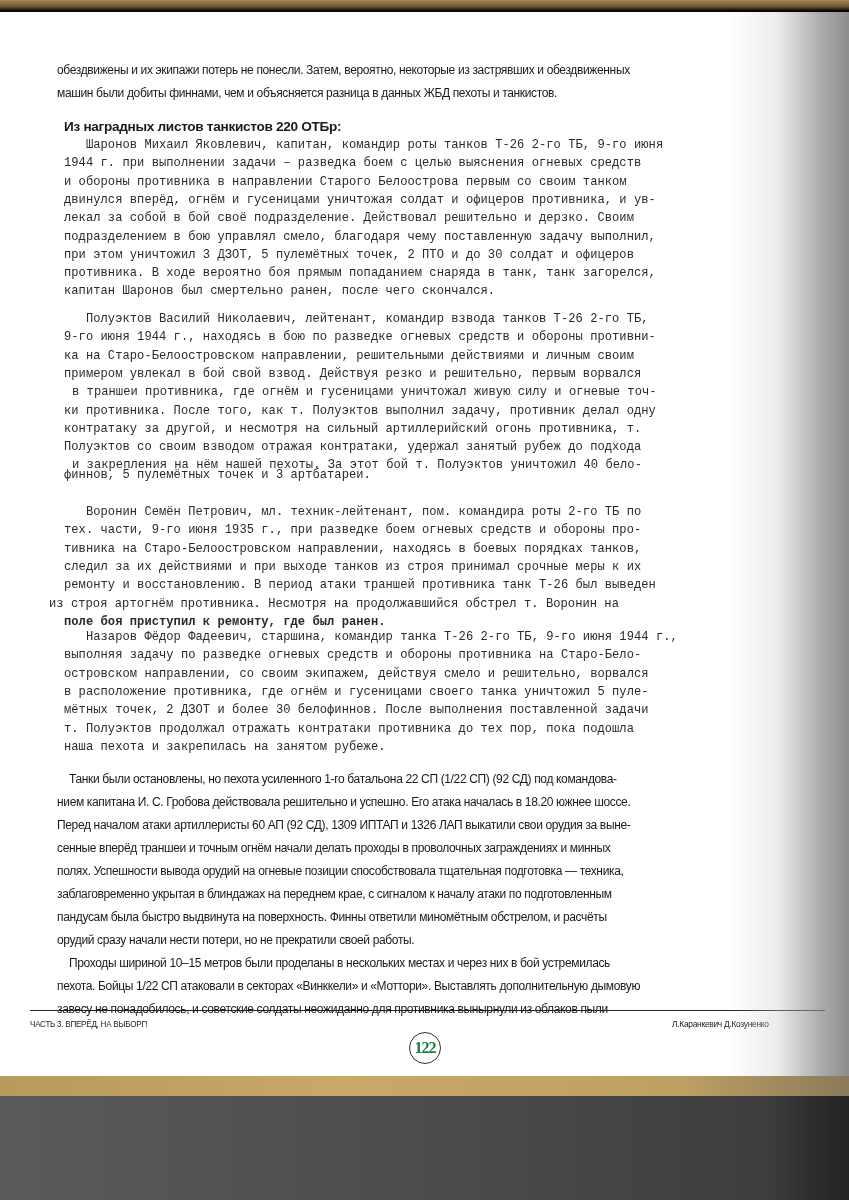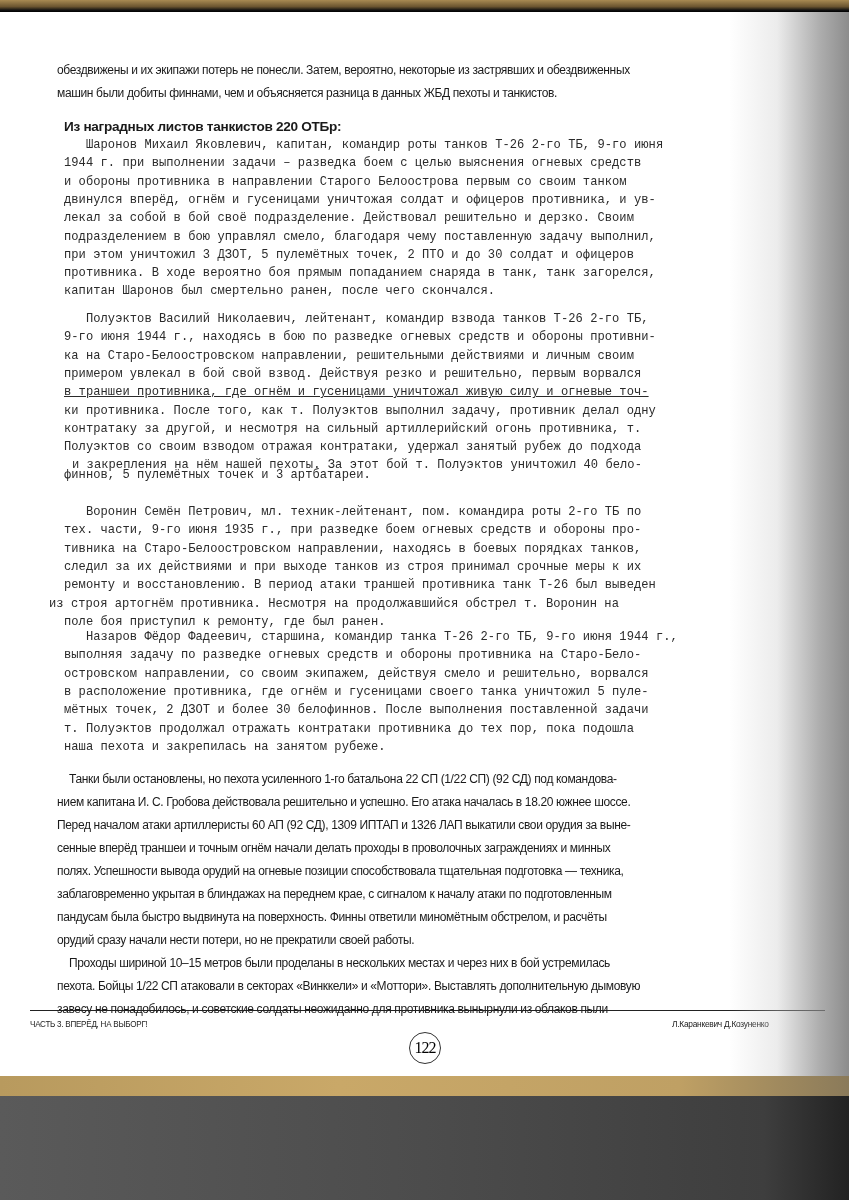--- a/index.html
+++ b/index.html
@@ -47,22 +47,22 @@
     letter-spacing:-0.3px; transform:scaleX(0.85); transform-origin:left;
   }
   .footer-right {
     position:absolute; left:672px; top:1006px;
     font-family:"Liberation Sans", sans-serif; font-size:9.5px; color:#222;
     letter-spacing:-0.3px; transform:scaleX(0.88); transform-origin:left;
   }
   .page-number {
     position:absolute; left:409px; top:1020px; width:30px; height:30px;
     border:1px solid #333; border-radius:50%;
-    font-family:"Liberation Serif", serif; font-weight:normal; font-size:16px;
-    color:#000000; text-align:center; line-height:30px; letter-spacing:-1px;
+    font-family:"Liberation Serif", serif; font-weight:bold; font-size:16px;
+    color:#15803d; text-align:center; line-height:30px; letter-spacing:-1px;
   }
 </style>
 </head>
 <body>
 
 <div class="top-band"></div>
 
 <div class="page">
 
   <div>
@@ -82,36 +82,36 @@
     <div class="line mono" style="left:64px;top:235.8px;">при этом уничтожил 3 ДЗОТ, 5 пулемётных точек, 2 ПТО и до 30 солдат и офицеров</div>
     <div class="line mono" style="left:64px;top:254.1px;">противника. В ходе вероятно боя прямым попаданием снаряда в танк, танк загорелся,</div>
     <div class="line mono" style="left:64px;top:272.4px;">капитан Шаронов был смертельно ранен, после чего скончался.</div>
   </div>
 
   <div>
     <div class="line mono" style="left:64px;top:300px;">   Полуэктов Василий Николаевич, лейтенант, командир взвода танков Т-26 2-го ТБ,</div>
     <div class="line mono" style="left:64px;top:318.3px;">9-го июня 1944 г., находясь в бою по разведке огневых средств и обороны противни-</div>
     <div class="line mono" style="left:64px;top:336.6px;">ка на Старо-Белоостровском направлении, решительными действиями и личным своим</div>
     <div class="line mono" style="left:64px;top:354.9px;">примером увлекал в бой свой взвод. Действуя резко и решительно, первым ворвался</div>
-    <div class="line mono" style="left:64px;top:373.2px;text-decoration:underline;">в траншеи противника, где огнём и гусеницами уничтожал живую силу и огневые точ-</div>
+    <div class="line mono" style="left:72px;top:373.2px;">в траншеи противника, где огнём и гусеницами уничтожал живую силу и огневые точ-</div>
     <div class="line mono" style="left:64px;top:391.5px;">ки противника. После того, как т. Полуэктов выполнил задачу, противник делал одну</div>
     <div class="line mono" style="left:64px;top:409.8px;">контратаку за другой, и несмотря на сильный артиллерийский огонь противника, т.</div>
     <div class="line mono" style="left:64px;top:428.1px;">Полуэктов со своим взводом отражая контратаки, удержал занятый рубеж до подхода</div>
     <div class="line mono" style="left:72px;top:446.4px;">и закрепления на нём нашей пехоты. За этот бой т. Полуэктов уничтожил 40 бело-</div>
     <div class="line mono" style="left:64px;top:456px;">финнов, 5 пулемётных точек и 3 артбатареи.</div>
   </div>
 
   <div>
     <div class="line mono" style="left:64px;top:493px;">   Воронин Семён Петрович, мл. техник-лейтенант, пом. командира роты 2-го ТБ по</div>
     <div class="line mono" style="left:64px;top:511.3px;">тех. части, 9-го июня 1935 г., при разведке боем огневых средств и обороны про-</div>
     <div class="line mono" style="left:64px;top:529.6px;">тивника на Старо-Белоостровском направлении, находясь в боевых порядках танков,</div>
     <div class="line mono" style="left:64px;top:547.9px;">следил за их действиями и при выходе танков из строя принимал срочные меры к их</div>
     <div class="line mono" style="left:64px;top:566.2px;">ремонту и восстановлению. В период атаки траншей противника танк Т-26 был выведен</div>
     <div class="line mono" style="left:49px;top:584.5px;text-align:right;">из строя артогнём противника. Несмотря на продолжавшийся обстрел т. Воронин на</div>
-    <div class="line mono" style="left:64px;top:602.8px;">поле боя приступил к ремонту, где был ранен.</div>
+    <div class="line mono" style="left:64px;top:602.8px;font-weight:bold;">поле боя приступил к ремонту, где был ранен.</div>
   </div>
 
   <div>
     <div class="line mono" style="left:64px;top:618px;">   Назаров Фёдор Фадеевич, старшина, командир танка Т-26 2-го ТБ, 9-го июня 1944 г.,</div>
     <div class="line mono" style="left:64px;top:636.3px;">выполняя задачу по разведке огневых средств и обороны противника на Старо-Бело-</div>
     <div class="line mono" style="left:64px;top:654.6px;">островском направлении, со своим экипажем, действуя смело и решительно, ворвался</div>
     <div class="line mono" style="left:64px;top:672.9px;">в расположение противника, где огнём и гусеницами своего танка уничтожил 5 пуле-</div>
     <div class="line mono" style="left:64px;top:691.2px;">мётных точек, 2 ДЗОТ и более 30 белофиннов. После выполнения поставленной задачи</div>
     <div class="line mono" style="left:64px;top:709.5px;">т. Полуэктов продолжал отражать контратаки противника до тех пор, пока подошла</div>
     <div class="line mono" style="left:64px;top:727.8px;">наша пехота и закрепилась на занятом рубеже.</div>

